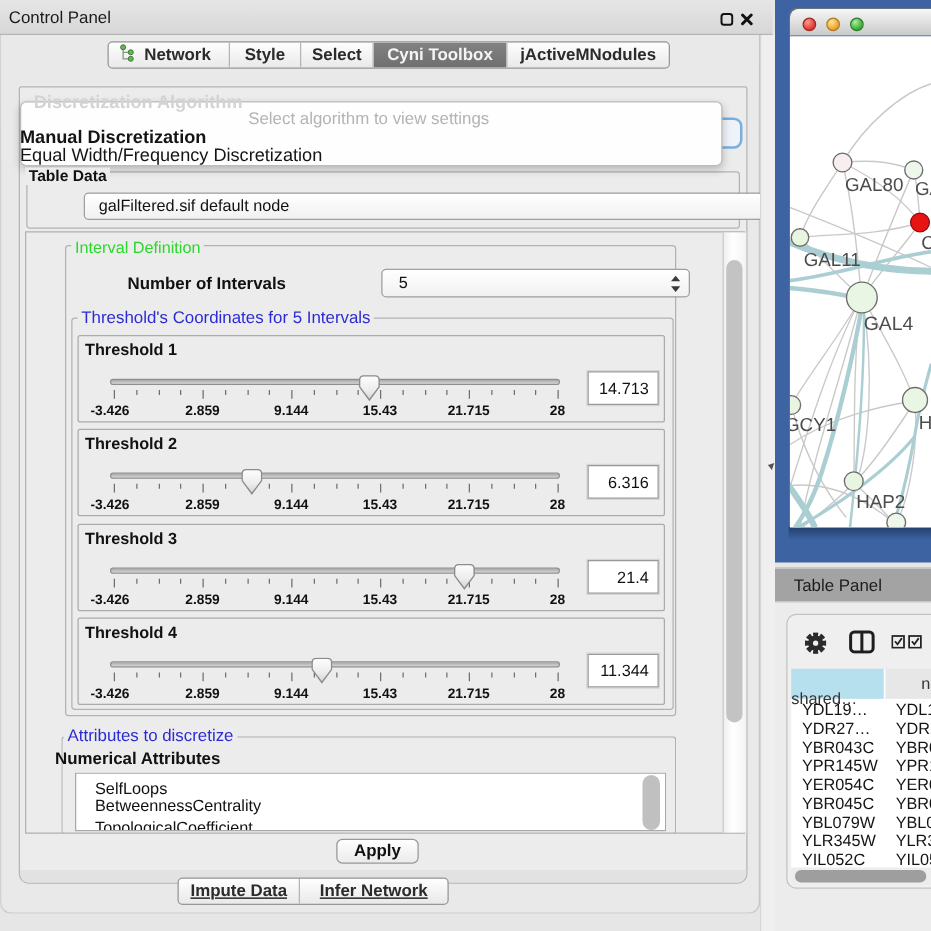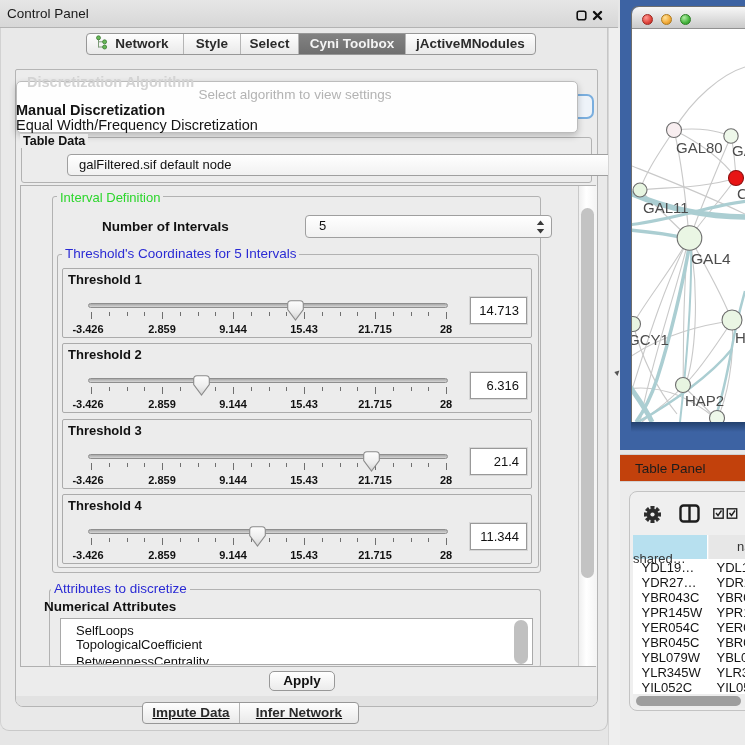--- a/index.html
+++ b/index.html
@@ -89,21 +89,21 @@
 #winshadow { position:absolute; left:631px; top:421px; width:114px; height:11px;
   background:linear-gradient(#203d68,rgba(61,99,163,1)); }
 #macwin { position:absolute; left:631px; top:6px; width:114px; height:416px;
   border:1px solid #6e6e6e; border-right:none; border-radius:7px 0 0 0; }
 #mactb { position:absolute; left:0; top:0; width:113px; height:22px;
   background:linear-gradient(#f7f7f7,#cacaca); border-bottom:1px solid #919191; border-radius:7px 0 0 0; }
 .light { position:absolute; top:6.5px; width:11px; height:11px; border-radius:50%; }
 #canvas { position:absolute; left:0; top:22px; width:113px; height:393px; background:#fff; overflow:hidden; }
 
 
-#tpbar { position:absolute; left:620px; top:454px; width:125px; height:28px; background:#c2410c;
+#tpbar { position:absolute; left:620px; top:454px; width:125px; height:28px; background:#a3a3a3;
   border-top:1px solid #d0d0d0; border-bottom:1px solid #d2d2d2; }
 #tpbar .t { position:absolute; left:15px; top:6px; font-size:13.5px; color:#1c1c1c; }
 #tparea { position:absolute; left:620px; top:482px; width:125px; height:263px; background:#ececec; }
 #tablebox { position:absolute; left:629px; top:491px; width:124px; height:220px; background:#efefef;
   border:1px solid #c3c3c3; border-radius:8px 0 0 8px; overflow:hidden; }
 .trow { position:absolute; left:4px; width:120px; height:15px; background:#fff;
   font-size:13px; color:#141414; }
 .trow .c1 { position:absolute; left:8.5px; top:0.5px; }
 .trow .c2 { position:absolute; left:83.5px; top:0.5px; }
 </style></head>
@@ -342,22 +342,22 @@
   </svg>
   <div class="vbox">11.344</div>
 </div>
 
 <div class="group" style="left:49px;top:589px;width:492px;height:78px;border-bottom:none"></div>
 <div class="gtitle" style="left:51px;top:581px;color:#2b2bd4;font-size:13.5px">Attributes to discretize</div>
 <div class="abs" style="left:44px;top:599px;font-size:13.5px;font-weight:bold;color:#111">Numerical Attributes</div>
 <div class="abs" id="attrwrap" style="left:60px;top:618px;width:473px;height:49px;overflow:hidden">
   <div id="attrlist" style="left:0;top:0">
     <div style="padding-top:3px">SelfLoops</div>
+    <div>BetweennessCentrality</div>
     <div>TopologicalCoefficient</div>
-    <div>BetweennessCentrality</div>
   </div>
   <div id="attrsb" style="left:454px;top:2px"></div>
 </div>
 
 <div id="apply">Apply</div>
 
 <div class="tabbar" id="bottabs">
   <div class="seg" style="width:96px">Impute Data</div>
   <div class="seg" style="width:119px">Infer Network</div>
 </div>

